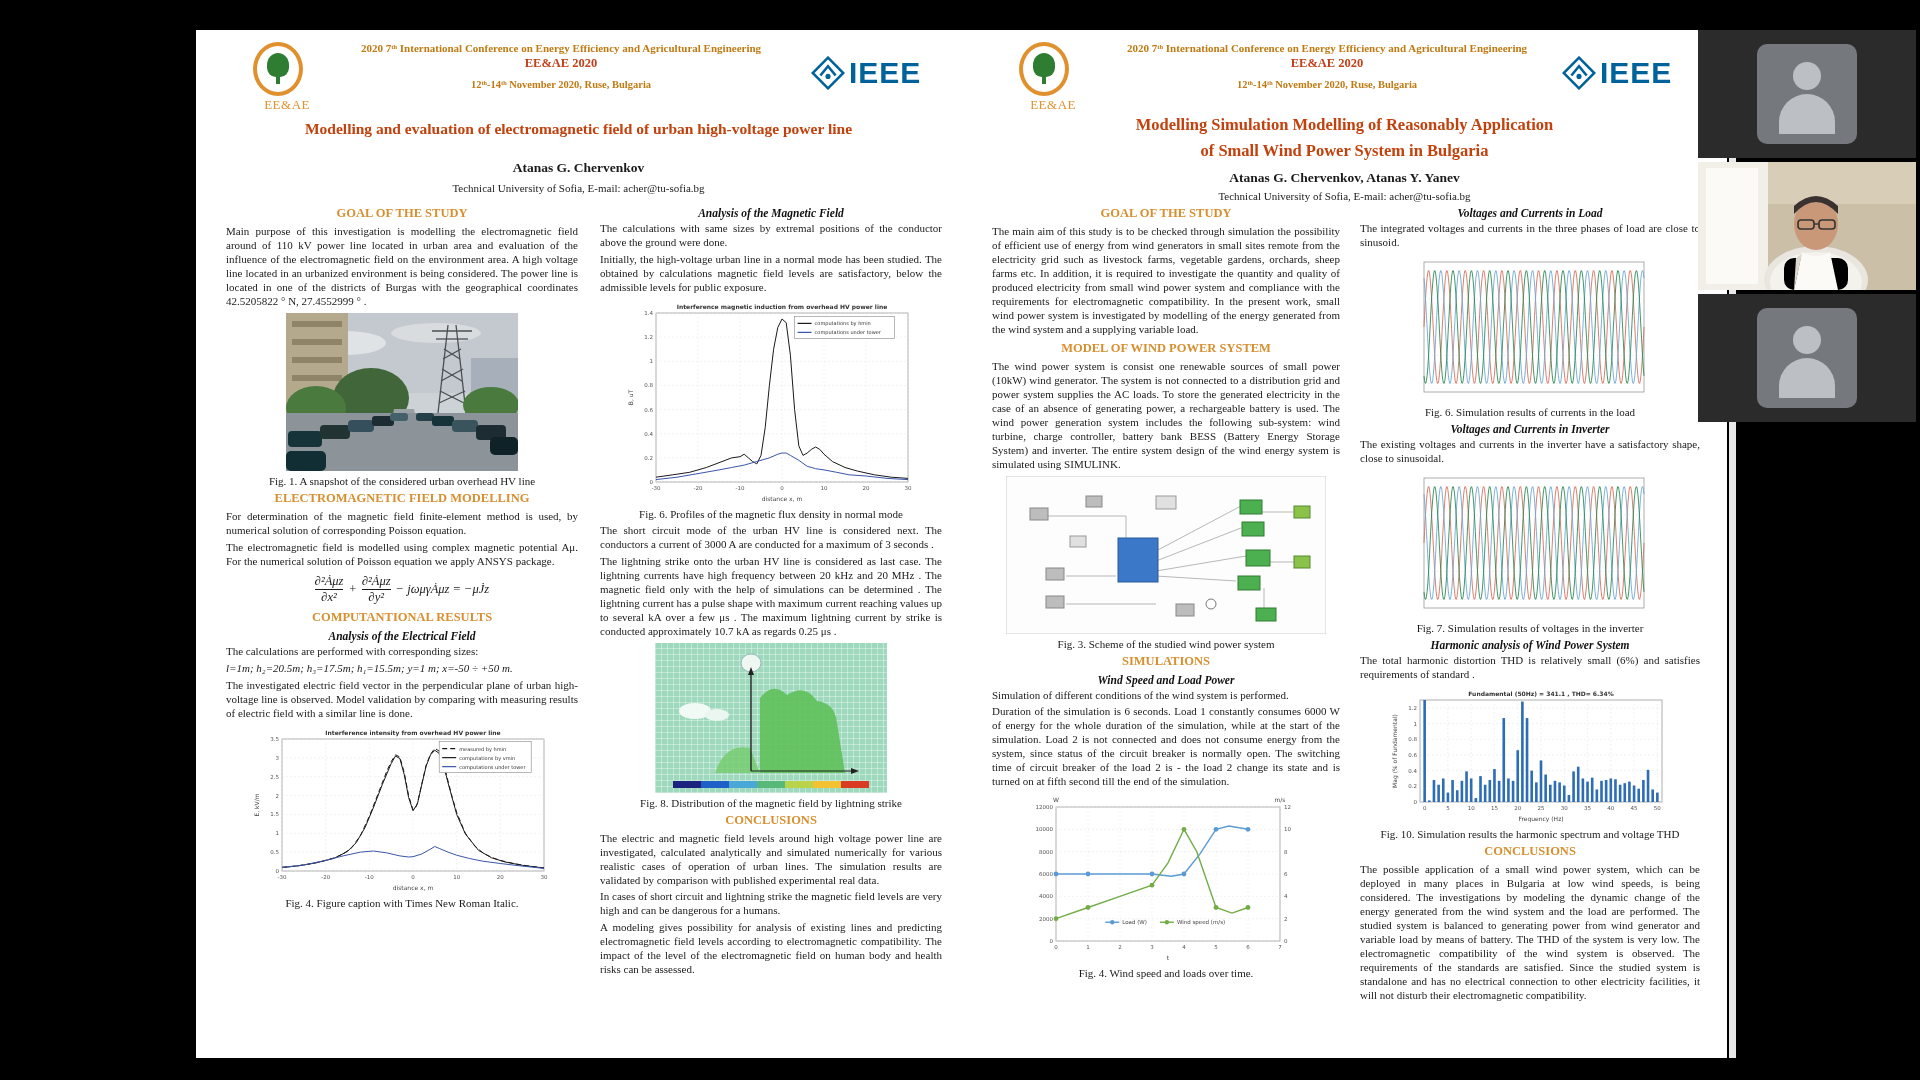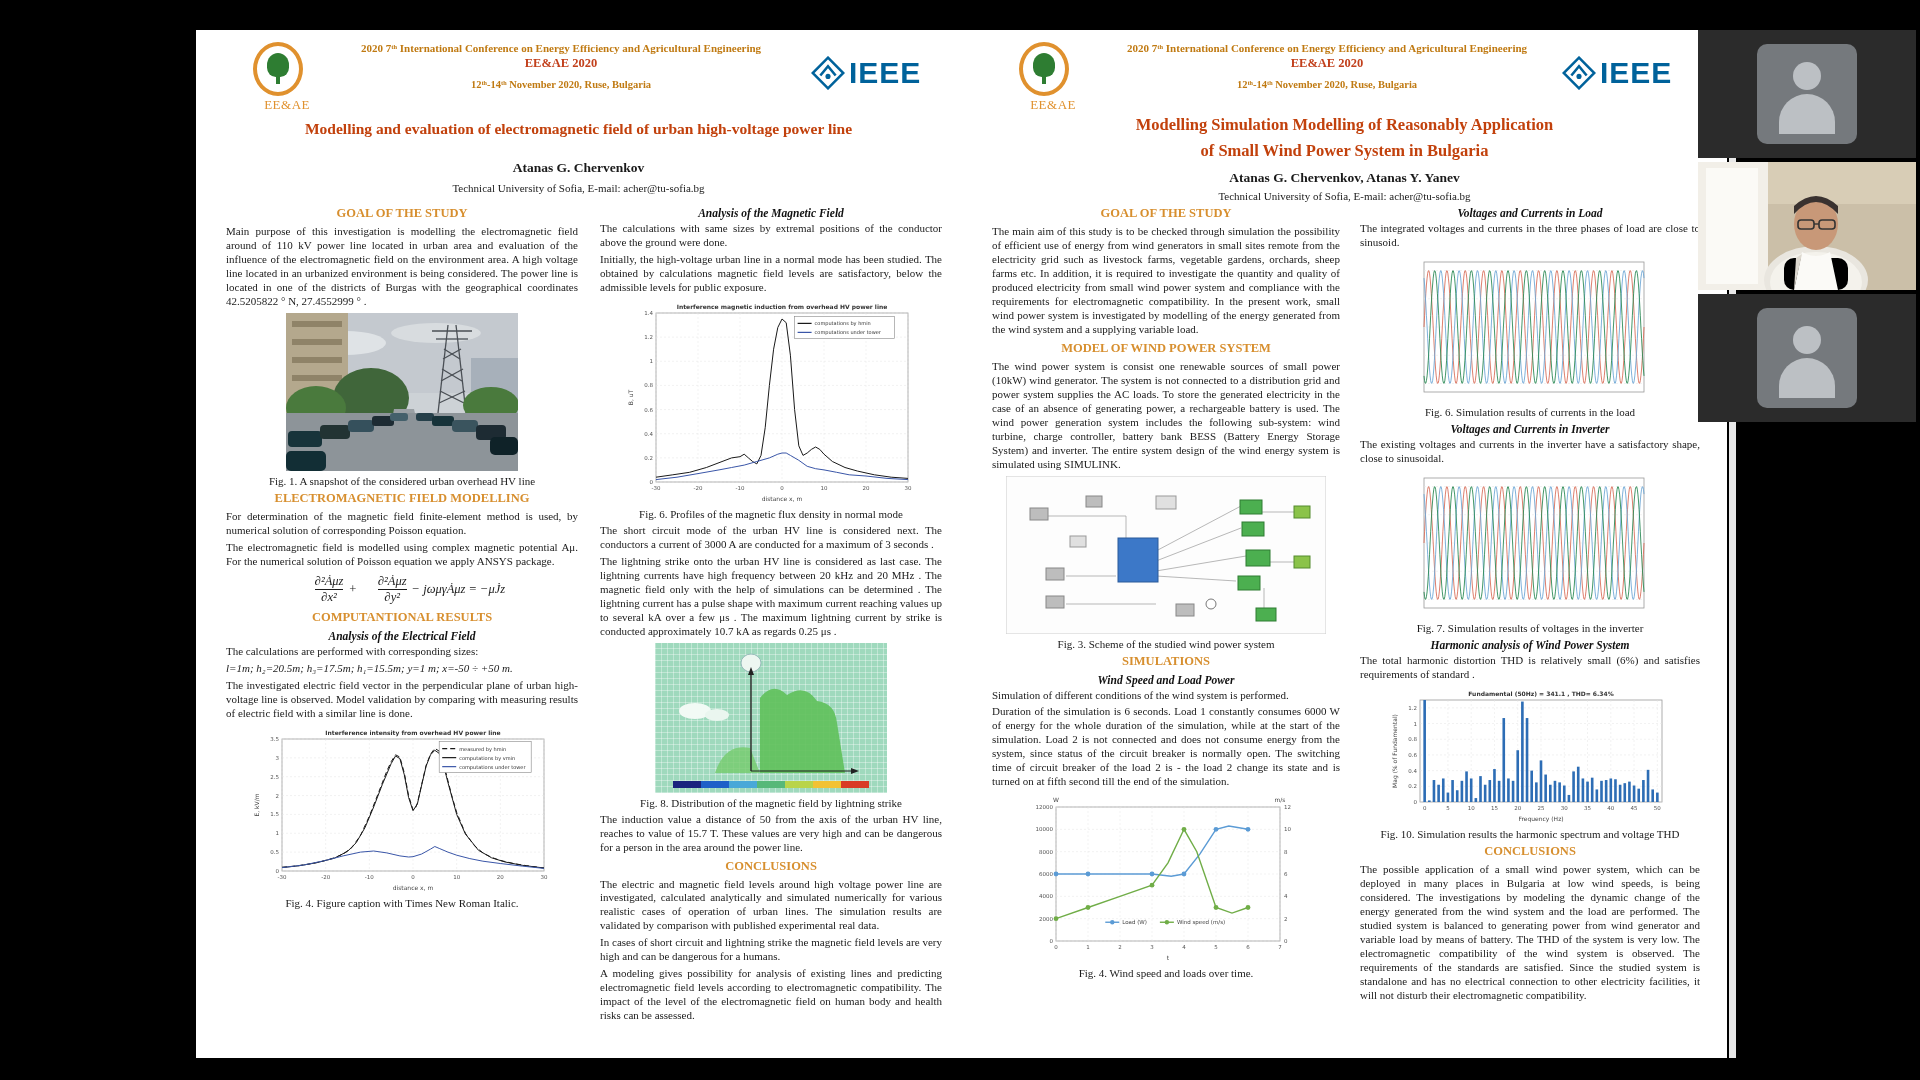--- a/index.html
+++ b/index.html
@@ -46,21 +46,21 @@
   .poster.right .c2{left:398px;width:340px;}
 
   .ohead{text-align:center;font-weight:bold;font-size:12.5px;color:#d78f2f;margin:4px 0 4px;}
   .ihead{text-align:center;font-weight:bold;font-style:italic;font-size:11.5px;color:#111;margin:5px 0 3px;}
   .para{font-size:11px;line-height:1.27;text-align:justify;margin:3px 0;}
   .cap{text-align:center;font-size:11px;margin:2px 0 4px;}
   .figimg{display:block;margin:4px auto;}
 
   .eq{display:flex;justify-content:center;align-items:center;gap:5px;font-style:italic;
       font-size:12.5px;margin:6px 0;}
-  .frac{display:inline-flex;flex-direction:column;align-items:center;line-height:1.05;margin-left:16px;}
+  .frac{display:inline-flex;flex-direction:column;align-items:center;line-height:1.05;}
   .frac .bar{width:100%;height:1px;background:#1a1a1a;margin:1px 0;}
 
   .chart{position:relative;background:#fff;margin:4px auto;}
   .chart text{font-family:"DejaVu Sans",sans-serif;}
   #chL4{width:300px;height:168px;}
   #chL6{width:290px;height:205px;}
   #chR6,#chR7{width:240px;height:148px;}
   #chR10{width:280px;height:138px;}
   #chR4{width:280px;height:170px;}
 
@@ -299,21 +299,20 @@
               <rect x="46" y="138" width="28" height="7" fill="#1e60c8"></rect>
               <rect x="74" y="138" width="28" height="7" fill="#49a8d8"></rect>
               <rect x="102" y="138" width="28" height="7" fill="#57b879"></rect>
               <rect x="130" y="138" width="28" height="7" fill="#b9d44a"></rect>
               <rect x="158" y="138" width="28" height="7" fill="#f2c233"></rect>
               <rect x="186" y="138" width="28" height="7" fill="#d93b25"></rect>
             </g>
           </svg>
         </div>
         <div class="cap">Fig. 8. Distribution of the magnetic field by lightning strike</div>
-        <div class="para">The induction value a distance of 50 from the axis of the urban HV line, reaches to value of 15.7 T. These values are very high and can be dangerous for a person in the area around the power line.</div>
 
         <div class="ohead">CONCLUSIONS</div>
         <div class="para">The electric and magnetic field levels around high voltage power line are investigated, calculated analytically and simulated numerically for various realistic cases of operation of urban lines. The simulation results are validated by comparison with published experimental real data.</div>
         <div class="para">In cases of short circuit and lightning strike  the magnetic field levels are very high and can be dangerous for a humans.</div>
         <div class="para">A modeling gives possibility for analysis of existing lines and predicting electromagnetic field levels according to electromagnetic compatibility. The impact of the level of the electromagnetic field on human body and health risks can be assessed.</div>
       </div>
     </div>
 
     <div class="poster right">
       <div class="eelogo">

